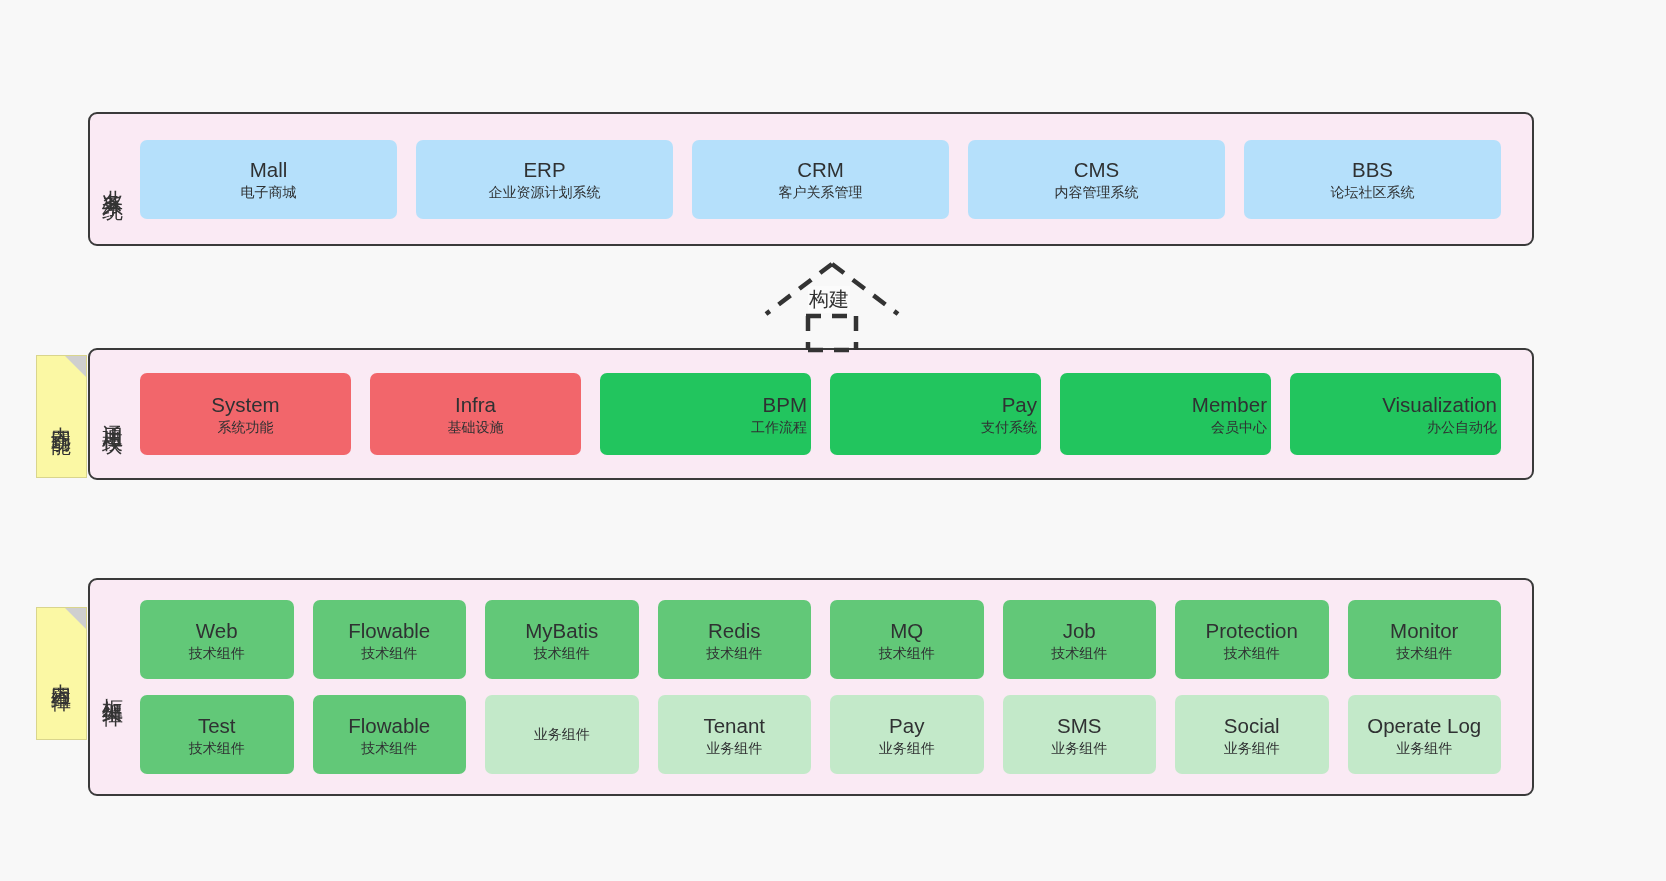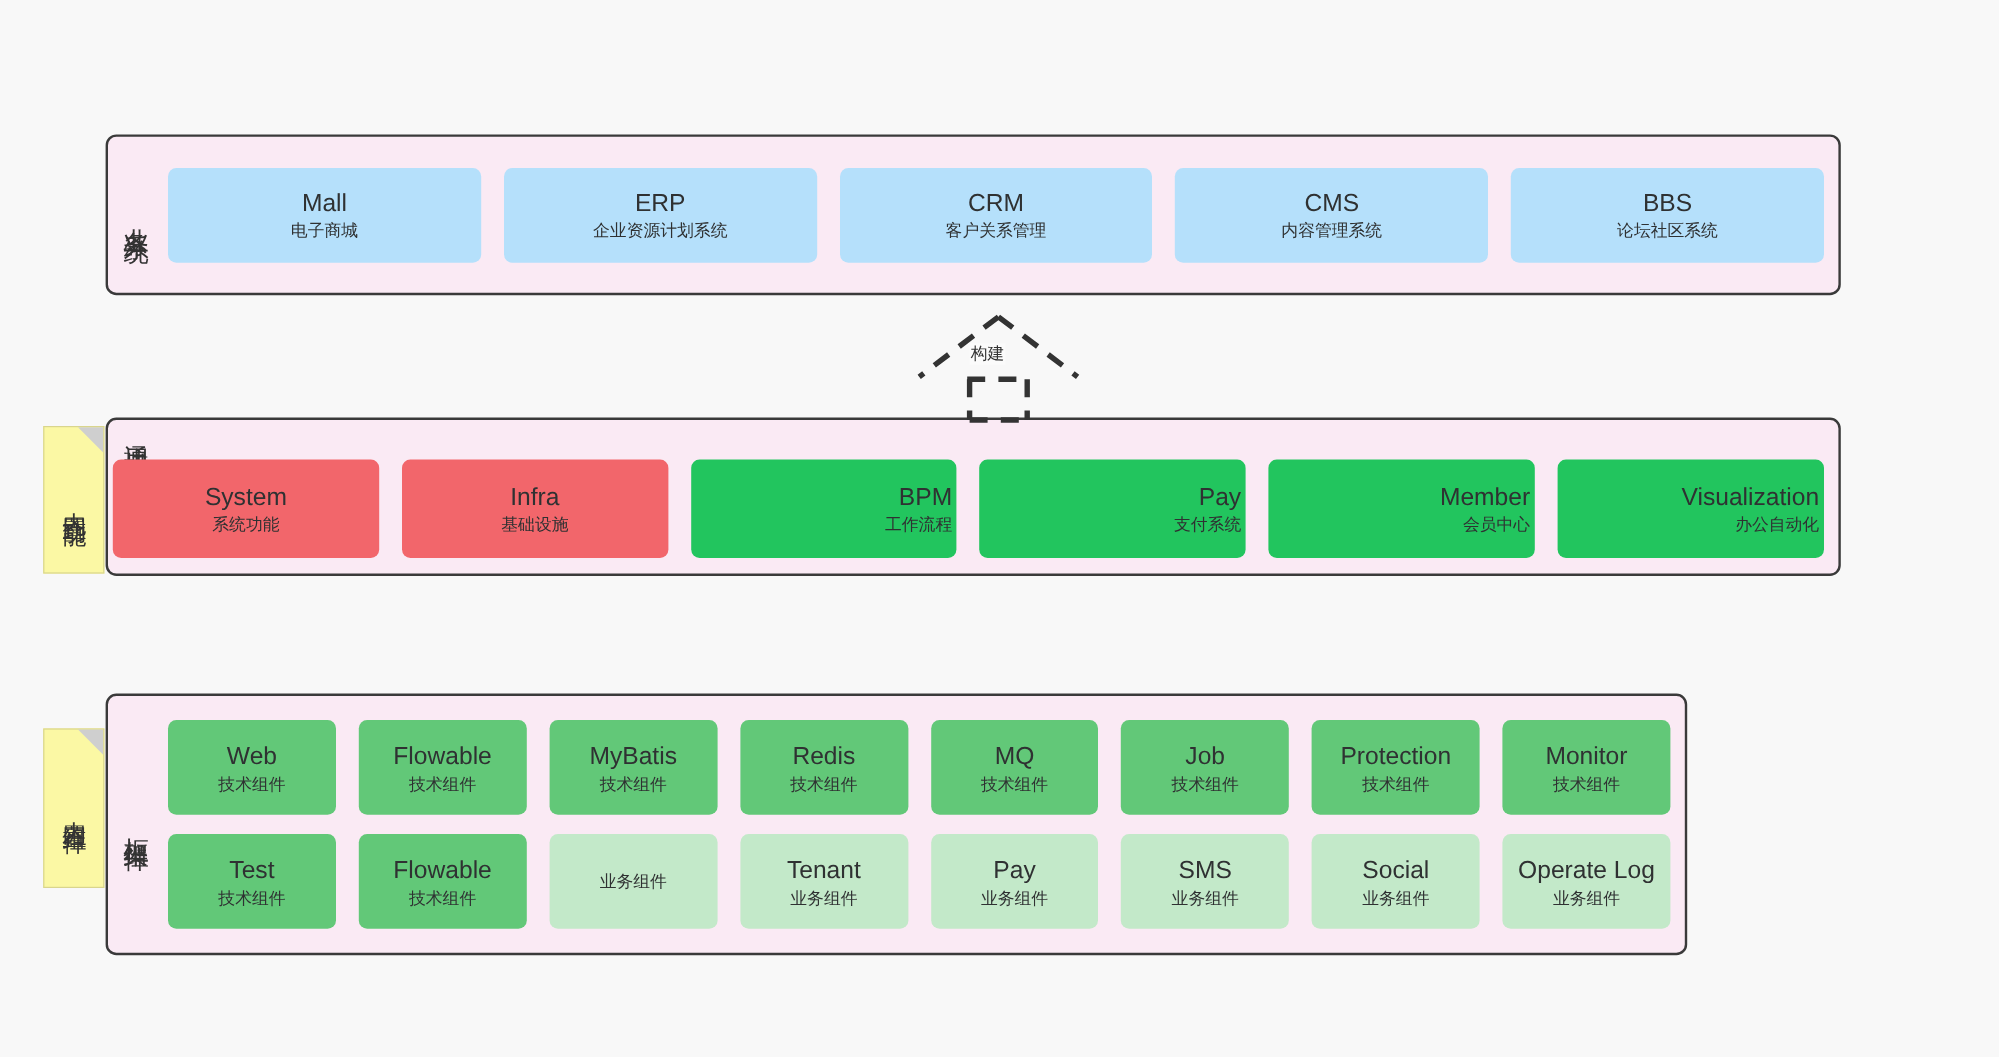--- a/index.html
+++ b/index.html
@@ -34,21 +34,21 @@
     letter-spacing: 3px;
     line-height: 1;
     padding: 4px 0;
   }
   .cards-area {
     flex: 1 1 auto;
     display: flex;
     flex-direction: column;
     justify-content: center;
     gap: 16px;
-    padding: 13px 12px 13px 4px;
+    padding: 13px 31px 13px 4px;
   }
   .card-row { display: flex; gap: 19px; }
 
   .card {
     flex: 1 1 0;
     border-radius: 7px;
     display: flex;
     flex-direction: column;
     align-items: center;
     justify-content: center;
@@ -95,21 +95,21 @@
     width: 0; height: 0;
     border-top: 21px solid #cfcfcf;
     border-left: 21px solid transparent;
   }
 
   
   .arrow { position: absolute; z-index: 4; }
   .arrow svg { display: block; }
   .arrow-label {
     position: absolute;
-    font-size: 14px;
+    font-size: 20px;
     color: #333;
     background: #fbfbfb;
     padding: 0 1px;
     white-space: nowrap;
   }
 </style>
 </head>
 <body>
 
 <div id="stage">
@@ -149,21 +149,21 @@
       <path d="M56 58 L56 92 M104 58 L104 92 M56 92 L104 92" stroke="#333" stroke-width="4.5" fill="none" stroke-dasharray="15,11"></path>
     </svg>
     <span class="arrow-label" style="left:56px; top:28px;">构建</span>
   </div>
 
   <div class="sticky" style="left:36px; top:355px; height:123px;">
     <span class="fold"></span>
     <span>内置功能</span>
   </div>
 
-  <div class="layer" id="layer-modules" style="left:88px; top:348px; width:1446px; height:132px;flex-direction:column;">
+  <div class="layer" id="layer-modules" style="left:88px; top:348px; width:1446px; height:132px;">
     <div class="layer-title">通用模块</div>
     <div class="cards-area">
       <div class="card-row">
         <div class="card h-mod c-red">
           <span class="en">System</span>
           <span class="cn">系统功能</span>
         </div>
         <div class="card h-mod c-red">
           <span class="en">Infra</span>
           <span class="cn">基础设施</span>
@@ -187,21 +187,21 @@
       </div>
     </div>
   </div>
 
 
   <div class="sticky" style="left:36px; top:607px; height:133px;">
     <span class="fold"></span>
     <span>内置组件</span>
   </div>
 
-  <div class="layer" id="layer-framework" style="left:88px; top:578px; width:1318px; height:218px;">
+  <div class="layer" id="layer-framework" style="left:88px; top:578px; width:1446px; height:218px;">
     <div class="layer-title">框架组件</div>
     <div class="cards-area">
 
       <div class="card-row">
         <div class="card h-fw c-green">
           <span class="en">Web</span>
           <span class="cn">技术组件</span>
         </div>
         <div class="card h-fw c-green">
           <span class="en">Flowable</span>

